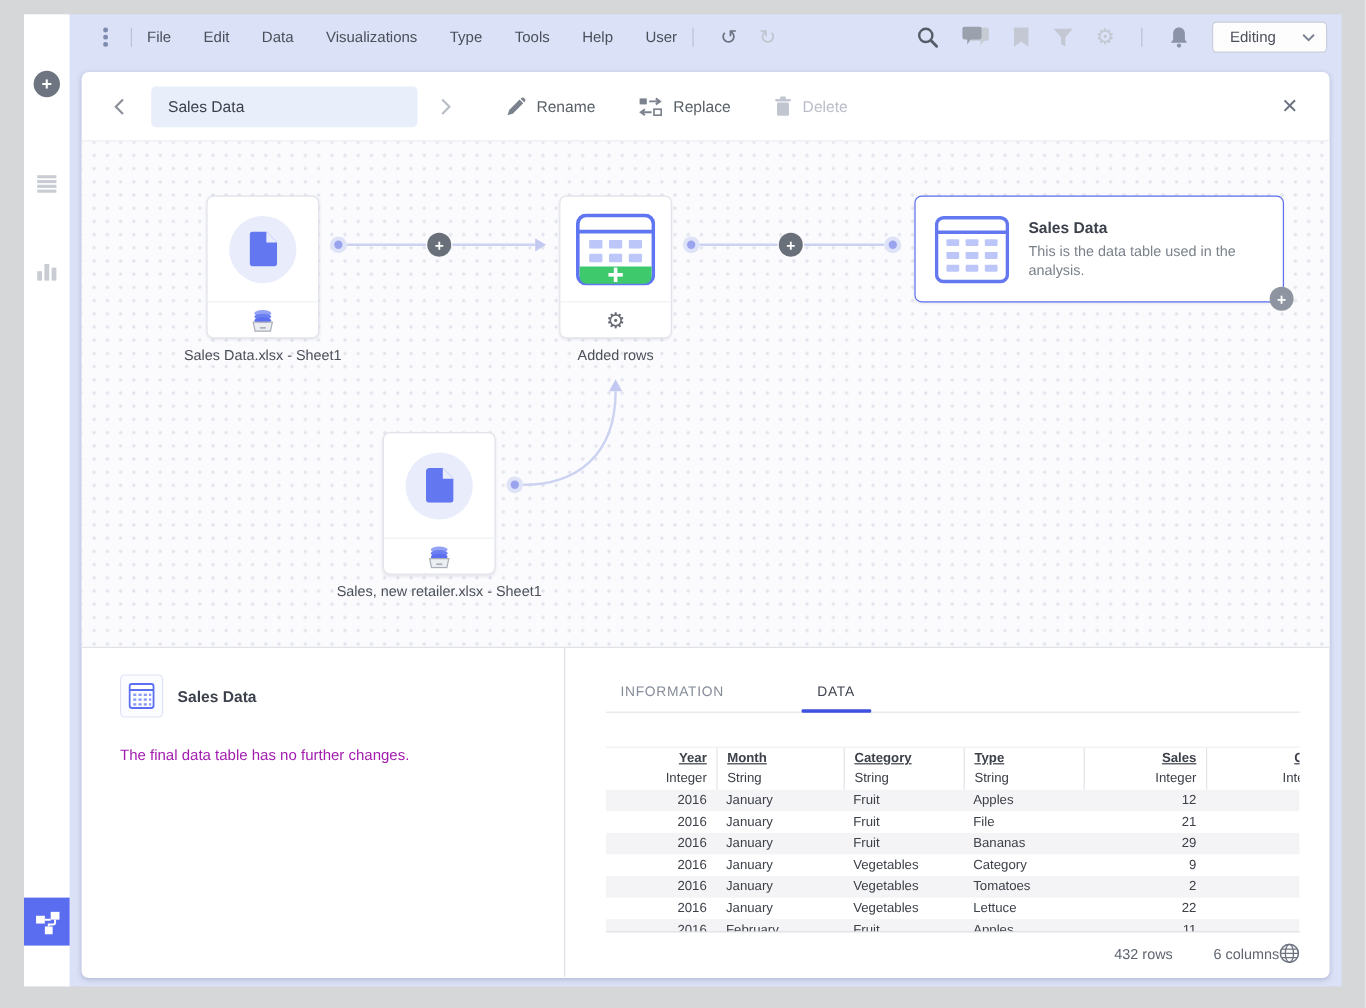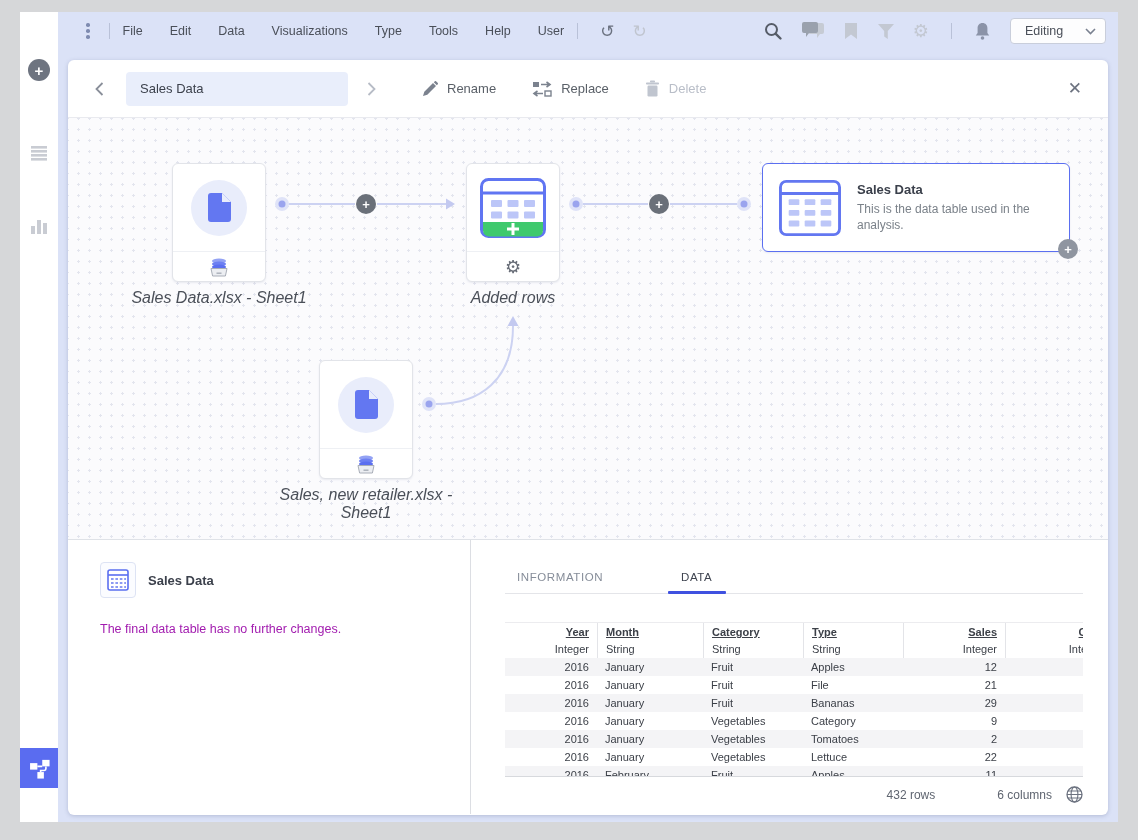--- a/index.html
+++ b/index.html
@@ -63,21 +63,21 @@
   .file-circle { width:56px; height:56px; border-radius:50%; background:#e9edfb;
     display:flex; align-items:center; justify-content:center; }
   .node-strip { height:31px; border-top:1px solid #eef0f4; display:flex; align-items:center; justify-content:center; }
   .op-node { width:94px; height:119px; }
   .op-top { height:87px; display:flex; align-items:center; justify-content:center; }
   .gear-glyph { font-size:18px; color:#686d77; line-height:1; }
   .final-node { width:308px; height:89px; border:1.5px solid #5b6ff0; display:flex; align-items:center;
     gap:16px; padding:0 16px; }
   .final-title { font-size:13px; font-weight:bold; color:#3b404b; margin-bottom:4px; }
   .final-desc { font-size:12px; color:#7a8189; line-height:16px; width:196px; }
-  .node-label { position:absolute; width:220px; text-align:center; font-size:16px; color:#4a4f58;font-style:italic; }
+  .node-label { position:absolute; width:220px; text-align:center; font-size:12px; color:#4a4f58; }
   .plus-conn { position:absolute; width:20px; height:20px; border-radius:50%; background:#6a7079; color:#fff;
     display:flex; align-items:center; justify-content:center; font-size:13px; font-weight:bold; cursor:pointer; z-index:3; }
   .plus-badge { position:absolute; width:20px; height:20px; border-radius:50%; background:#8f95a0; color:#fff;
     display:flex; align-items:center; justify-content:center; font-size:13px; font-weight:bold; cursor:pointer; z-index:4; }
   .conn-svg { position:absolute; left:0; top:0; width:1040px; height:422px; pointer-events:none; }
 
   
   .bottom { position:relative; height:274px; }
   .b-div { position:absolute; left:402px; top:0; bottom:0; width:1px; background:#dcdee3; }
   .b-left { position:absolute; left:0; top:0; width:402px; height:100%; padding:22px 30px 0 32px; }
@@ -99,21 +99,21 @@
   .trow { display:flex; height:18px; line-height:18px; white-space:nowrap; }
   .trow.head { font-weight:bold;text-decoration:underline; }
   .trow.stripe { background:#f4f4f6; }
   .tcell { flex:none; padding:0 8px; overflow:hidden; }
   .tcell.r { text-align:right; }
   .trow.head .tcell, .trow.types .tcell { border-left:1px solid #e3e4e8; }
   .trow.head .tcell:first-child, .trow.types .tcell:first-child { border-left:none; }
   .trow.head { border-top:1px solid #ececef; }
 
   .tbl-footer { position:absolute; left:34px; right:25px; top:246px; display:flex; align-items:center;
-    justify-content:flex-end; gap:14px; font-size:12px; color:#5f6570; }
+    justify-content:flex-end; font-size:12px; color:#5f6570; }
   .tbl-footer .gap { width:34px; }
   .globe-btn { cursor:pointer; display:flex; align-items:center; }
 </style>
 </head>
 <body>
 
 <div class="app">
 
   <div class="sidebar">
     <div class="sb-plus">+</div>

